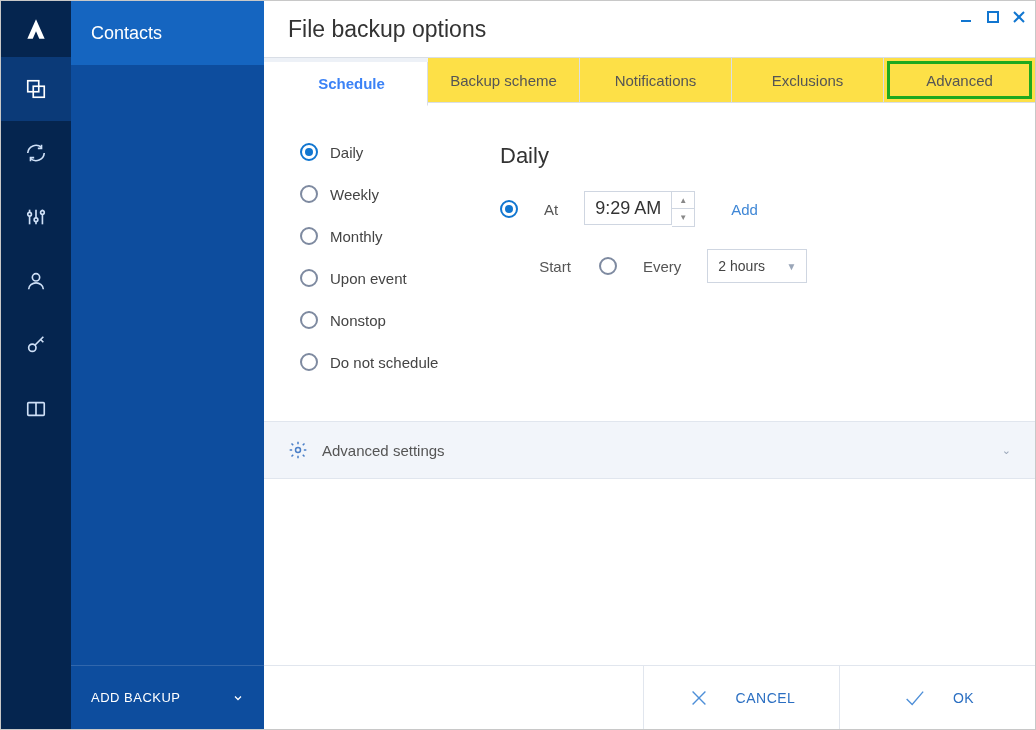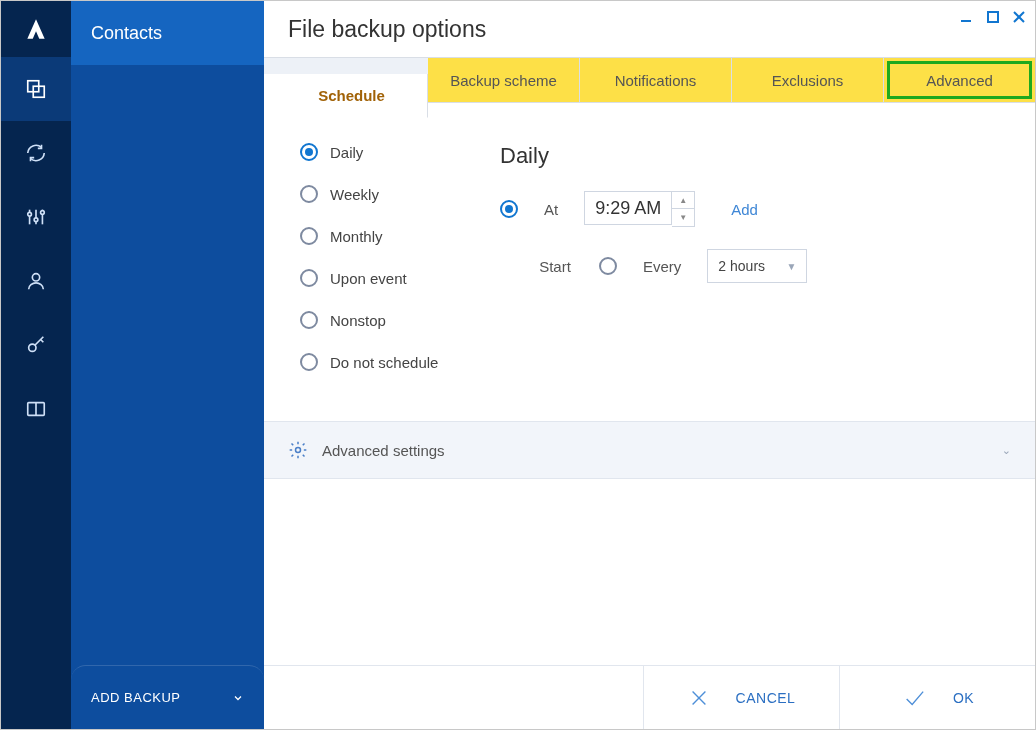--- a/index.html
+++ b/index.html
@@ -10,34 +10,34 @@
   .rail { width: 70px; background: #05254f; display: flex; flex-direction: column; align-items: center; padding-top: 0; }
   .rail-logo { width: 70px; height: 56px; display: flex; align-items: center; justify-content: center; color: #fff; }
   .rail-item { width: 70px; height: 64px; display: flex; align-items: center; justify-content: center; color: #cfe0f7; cursor: pointer; }
   .rail-item.selected { background: #0b3a78; }
 
   
   .side { width: 193px; background: #0d4d9e; color: #fff; display: flex; flex-direction: column; }
   .side-title { height: 56px; display: flex; align-items: center; padding: 0 20px; font-size: 21px; font-weight: 400; }
   .side-item { height: 64px; display: flex; align-items: center; padding: 0 20px; font-size: 18px; font-weight: 400; background: #1565c0; color: #fff; cursor: pointer; }
   .side-flex { flex: 1; }
-  .side-footer { height: 64px; display: flex; align-items: center; justify-content: space-between; padding: 0 20px; border-top: 1px solid rgba(255,255,255,0.15); cursor: pointer; font-size: 13px; letter-spacing: 0.5px; border-radius: 15px; }
+  .side-footer { height: 64px; display: flex; align-items: center; justify-content: space-between; padding: 0 20px; border-top: 1px solid rgba(255,255,255,0.15); cursor: pointer; font-size: 13px; letter-spacing: 0.5px; }
   .side-footer .chev { color: #fff; }
 
   
   .main { flex: 1; display: flex; flex-direction: column; background: #fff; position: relative; }
   .titlebar { height: 56px; display: flex; align-items: center; padding: 0 24px; font-size: 23px; color: #333; font-weight: 400; }
   .win-controls { position: absolute; right: 8px; top: 8px; display: flex; gap: 10px; align-items: center; }
   .win-controls .wc { width: 16px; height: 16px; display: flex; align-items: center; justify-content: center; color: #1176d0; cursor: pointer; font-weight: bold; }
 
   
   .tabs { display: flex; height: 46px; background: #edf1f7; border-top: 1px solid #d9dee6; border-bottom: 1px solid #d9dee6; }
   .tab { flex: 1; display: flex; align-items: center; justify-content: center; font-size: 15px; color: #555; border-right: 1px solid #d9dee6; cursor: pointer; background: #fde047; }
   .tab:last-child { border-right: none; }
-  .tab.active { background: #fff; font-weight: 700; color: #a16207; border-bottom: 1px solid #fff; position: relative; top: 16px; padding-left: 12px; }
+  .tab.active { background: #fff; font-weight: 700; color: #3b82f6; border-bottom: 1px solid #fff; position: relative; top: 4px; padding-left: 12px; }
   .tab.highlight { outline: 3px solid #1ea91e; outline-offset: -6px; }
 
   
   .content { flex: 1; display: flex; flex-direction: column; }
   .sched-area { display: flex; padding: 40px 0 50px 36px; }
   .radio-col { width: 200px; display: flex; flex-direction: column; gap: 24px; }
   .radio-row { display: flex; align-items: center; gap: 12px; font-size: 15px; color: #444; cursor: pointer; }
   .radio { width: 18px; height: 18px; border: 2px solid #7e8aa0; border-radius: 50%; display: inline-flex; align-items: center; justify-content: center; }
   .radio.checked { border-color: #1176d0; }
   .radio.checked::after { content: ""; width: 8px; height: 8px; background: #1176d0; border-radius: 50%; }

